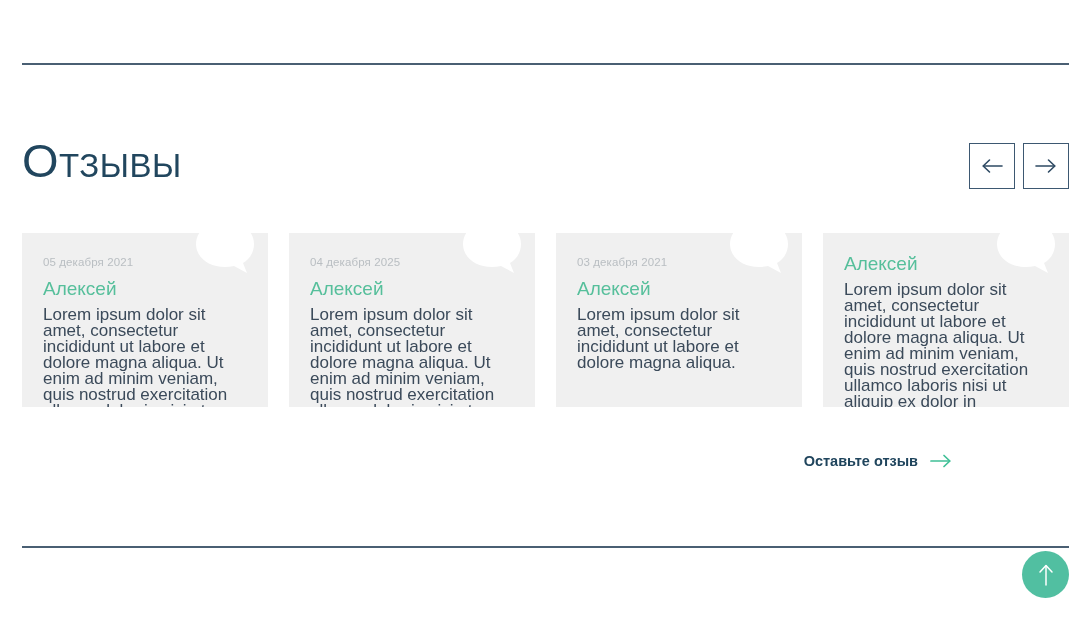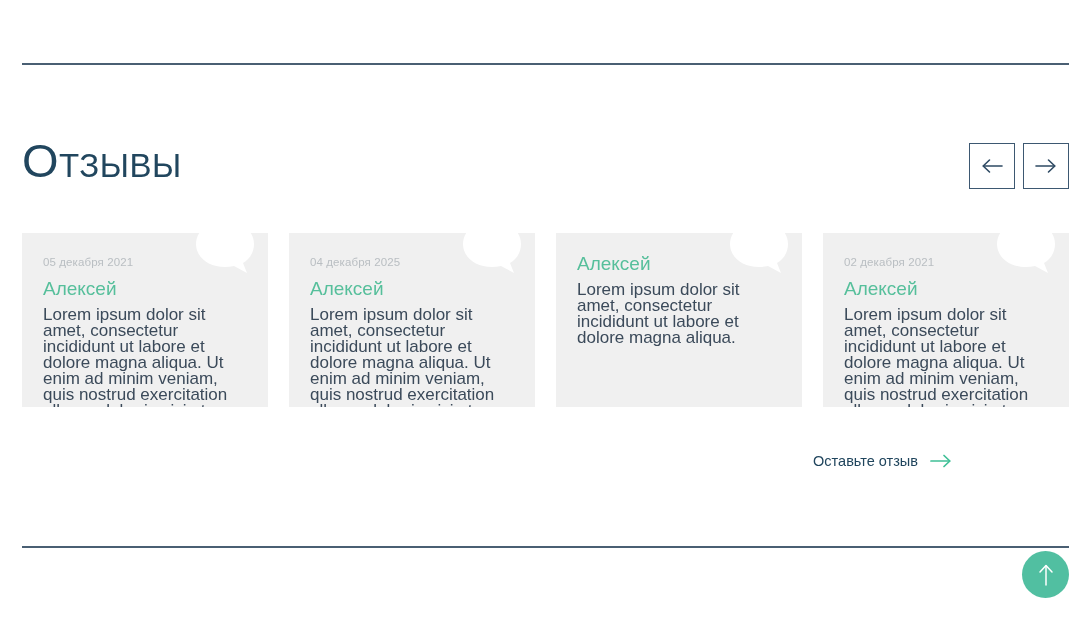--- a/index.html
+++ b/index.html
@@ -134,21 +134,21 @@
     right: 139px;
     top: 451px;
     display: flex;
     align-items: center;
     gap: 12px;
     text-decoration: none;
     cursor: pointer;
   }
   .leave-review-label {
     font-size: 14.5px;
-    font-weight: normal;
+    font-weight: bold;
     color: #20455d;
     line-height: 20px;
     white-space: nowrap;
   }
   .leave-review svg { display: block; }
 
   
   .scroll-top {
     position: absolute;
     left: 1022px;
@@ -220,31 +220,31 @@
         <p class="card-author">Алексей</p>
         <p class="card-body">Lorem ipsum dolor sit amet, consectetur incididunt ut labore et dolore magna aliqua. Ut enim ad minim veniam, quis nostrud exercitation ullamco laboris nisi ut aliquip ex dolor in reprehenderit in ...</p>
       </div>
 
       <div class="review-card">
         <span class="quote-deco">
           <svg width="62" height="56" viewBox="0 0 62 56" fill="none">
             <path d="M31 2 C14 2 2 12 2 25 C2 38 14 48 31 48 C34 48 37 47.6 40 47 L53 54 L49 44 C56 40 60 33 60 25 C60 12 48 2 31 2 Z" fill="#ffffff"></path>
           </svg>
         </span>
+        <p class="card-date">03 декабря 2021</p>
         <p class="card-author">Алексей</p>
         <p class="card-body">Lorem ipsum dolor sit amet, consectetur incididunt ut labore et dolore magna aliqua.</p>
       </div>
 
       <div class="review-card">
         <span class="quote-deco">
           <svg width="62" height="56" viewBox="0 0 62 56" fill="none">
             <path d="M31 2 C14 2 2 12 2 25 C2 38 14 48 31 48 C34 48 37 47.6 40 47 L53 54 L49 44 C56 40 60 33 60 25 C60 12 48 2 31 2 Z" fill="#ffffff"></path>
           </svg>
         </span>
-        <p class="card-date">02 декабря 2021</p>
         <p class="card-author">Алексей</p>
         <p class="card-body">Lorem ipsum dolor sit amet, consectetur incididunt ut labore et dolore magna aliqua. Ut enim ad minim veniam, quis nostrud exercitation ullamco laboris nisi ut aliquip ex dolor in reprehenderit in ...</p>
       </div>
 
     </div>
   </div>
 
   <a class="leave-review">
     <span class="leave-review-label">Оставьте отзыв</span>
     <span>

